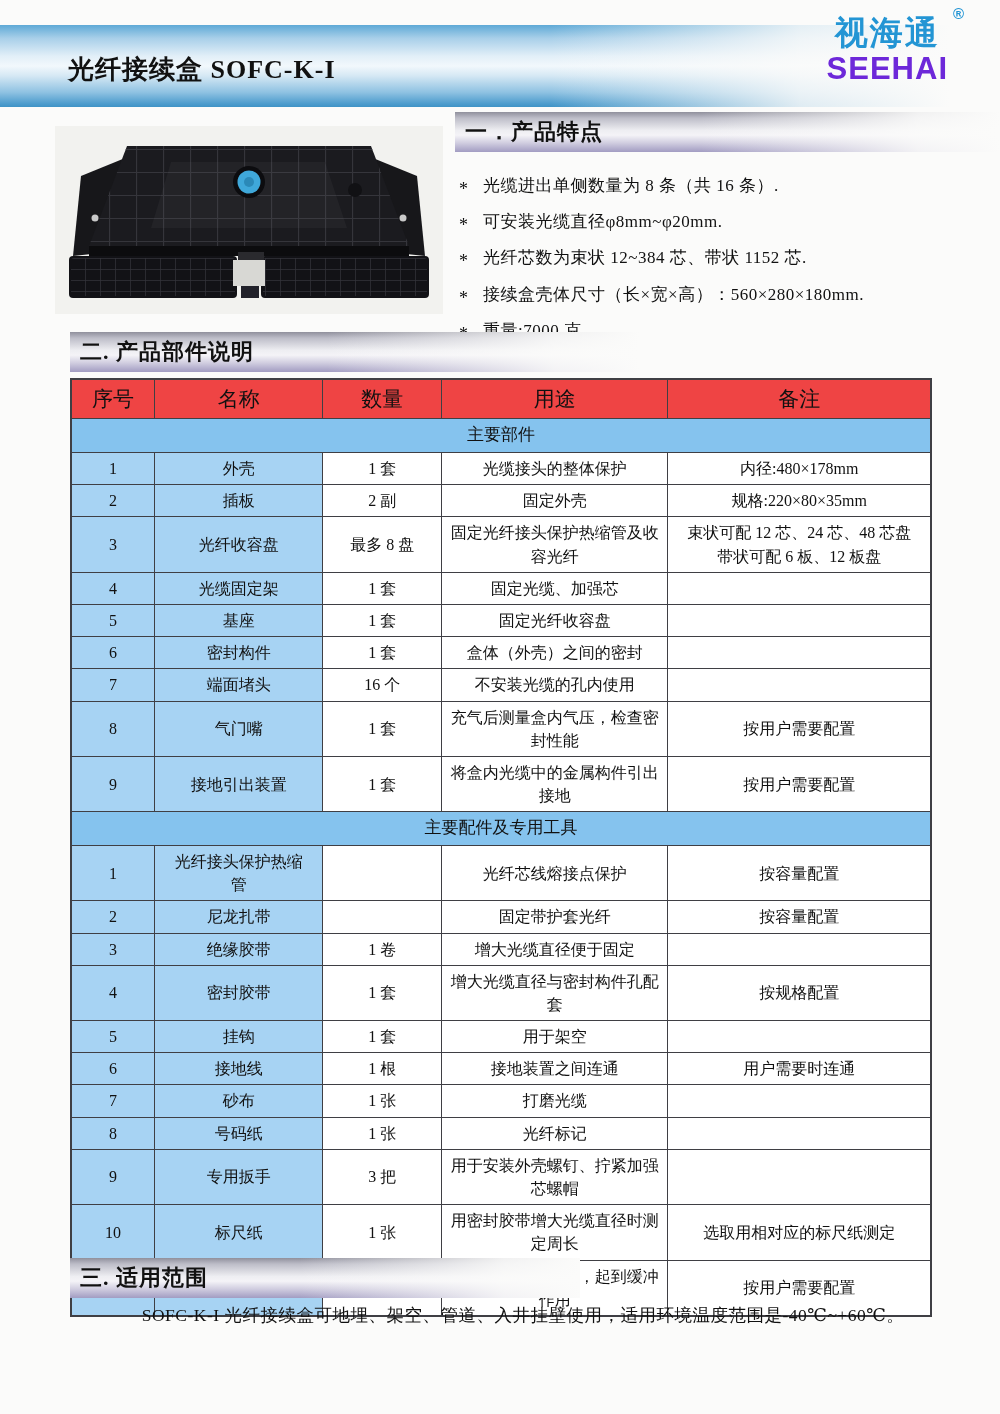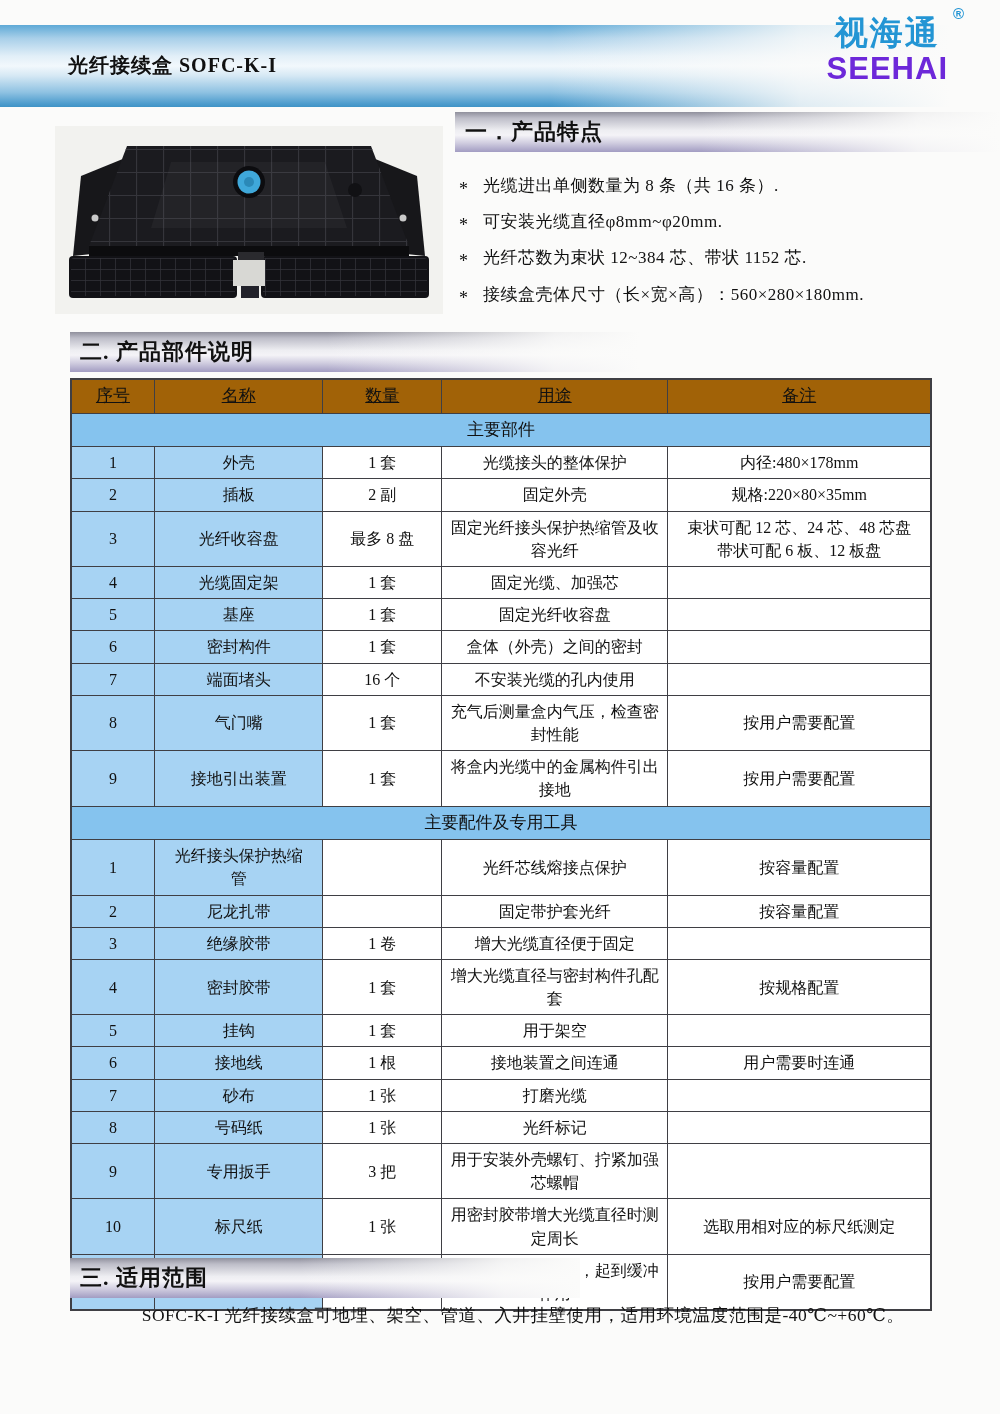--- a/index.html
+++ b/index.html
@@ -16,21 +16,21 @@
   .banner {
     position:absolute; left:0; top:25px; width:1000px; height:82px;
     background:linear-gradient(180deg,#5ea9d6 0%,#a8cfe9 16%,#e2eff8 38%,#f2f8fc 50%,#d5e8f4 62%,#8fc2e2 82%,#4d9ccd 96%,#3f93c6 100%);
   }
   .banner::after {
     content:""; position:absolute; inset:0;
     background:linear-gradient(90deg,rgba(251,251,250,0) 55%,rgba(251,251,250,.85) 80%,#fbfbfa 95%);
   }
   .page-title {
     position:absolute; left:68px; top:52px; z-index:2;
-    font-size:20px; font-weight:bold; letter-spacing:1px;
+    font-size:26px; font-weight:bold; letter-spacing:1px;
   }
   .logo {
     position:absolute; right:52px; top:16px; z-index:3; text-align:center; line-height:1.05;
     font-family:"Liberation Sans","DejaVu Sans",sans-serif;
   }
   .logo-cn { font-size:33px; font-weight:bold; color:#2395d4; letter-spacing:2px; position:relative; }
   .logo-reg { font-size:15px; color:#2395d4; position:absolute; top:-10px; right:-18px; font-weight:bold; }
   .logo-en { font-size:31px; font-weight:bold; color:#6d28d9; letter-spacing:1px; margin-top:2px; }
 
   
@@ -65,21 +65,21 @@
     position:absolute; left:70px; top:378px; width:862px;
     border-collapse:collapse; table-layout:fixed;
     font-size:16px;
   }
   table.parts th, table.parts td {
     border:1px solid #3f3f44; text-align:center; vertical-align:middle;
     padding:4px 6px; line-height:1.45; white-space:pre-line;
   }
   table.parts { border:2px solid #3f3f44; }
   table.parts thead th {
-    background:#a16207; font-weight:normal; height:31px; font-size:17px;text-decoration:underline;
+    background:#ef4444; font-weight:normal; height:31px; font-size:21px;
   }
   td.group-cell {
     background:#85c3ee; text-align:left; padding-left:10px; height:28px; font-size:17px;
   }
   .col-no    { width:9.7%;  background:#a7d3f3; }
   .col-name  { width:19.6%; background:#a7d3f3; }
   .col-qty   { width:13.8%; background:#ffffff; }
   .col-use   { width:26.3%; background:#ffffff; }
   .col-remark{ width:30.6%; background:#ffffff; }
   td.left { text-align:left; }
@@ -159,20 +159,24 @@
         <span>可安装光缆直径φ8mm~φ20mm.</span>
       </div>
       <div class="feat-item">
         <span class="star">*</span>
         <span>光纤芯数为束状 12~384 芯、带状 1152 芯.</span>
       </div>
       <div class="feat-item">
         <span class="star">*</span>
         <span>接续盒壳体尺寸（长×宽×高）：560×280×180mm.</span>
       </div>
+      <div class="feat-item">
+        <span class="star">*</span>
+        <span>重量:7000 克.</span>
+      </div>
     </div>
 </div>
 
 <div class="bar parts-bar">
   <span class="bar-title">二. 产品部件说明</span>
 </div>
 <table class="parts">
   <thead>
     <tr>
       <th class="col-no">序号</th>

